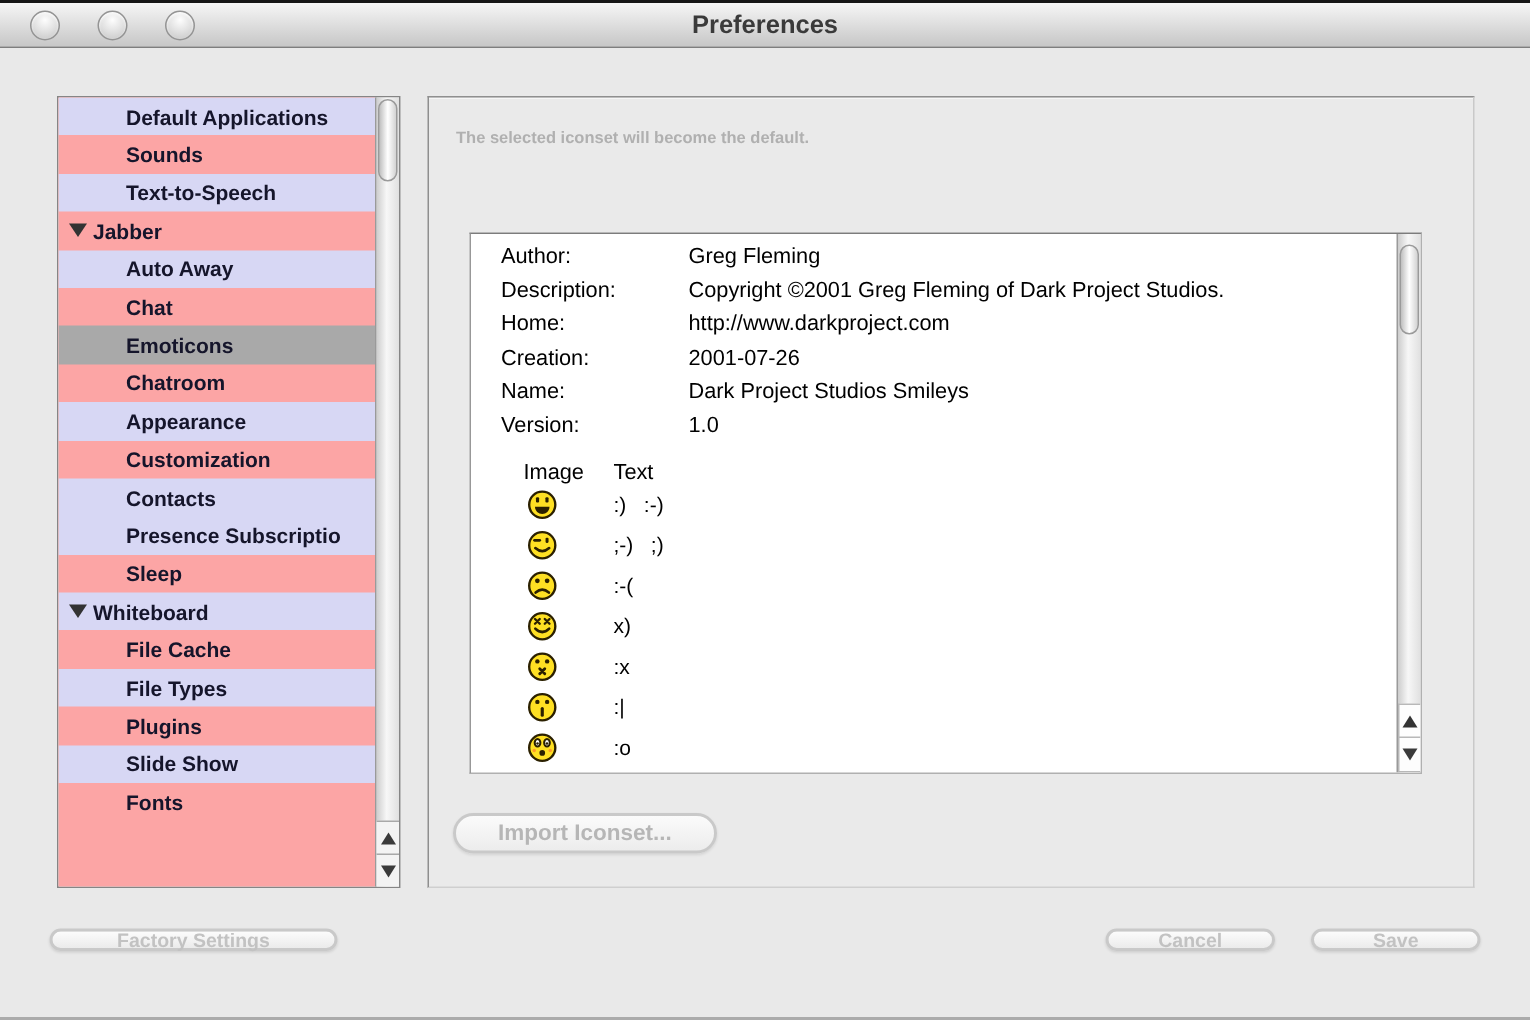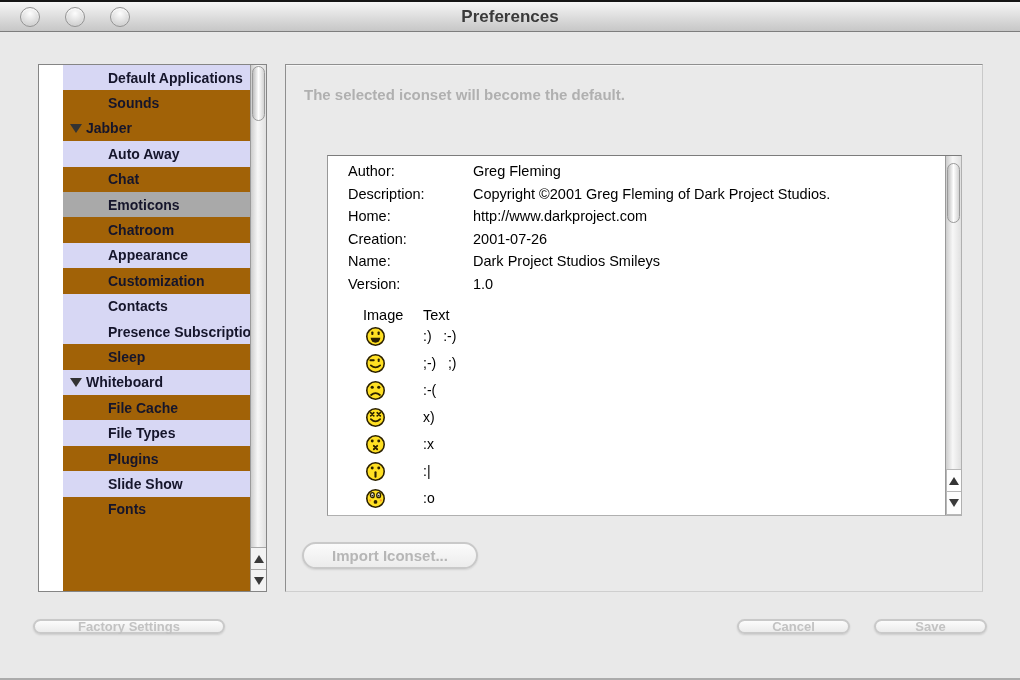--- a/index.html
+++ b/index.html
@@ -16,21 +16,21 @@
   .title { line-height:30px; text-align:center; font-size:17px; font-weight:600; color:#3a3a3a; }
   .tl { position:absolute; top:5px; width:20px; height:20px; border-radius:50%;
         border:1px solid #949494;
         background:radial-gradient(circle at 50% 30%, #fdfdfd, #dedede 55%, #c3c3c3);
         box-shadow:inset 0 1px 2px rgba(255,255,255,.95); }
   .tl.c1 { left:20px; } .tl.c2 { left:65px; } .tl.c3 { left:110px; }
 
   
   .sidebar { position:absolute; left:38px; top:62px; width:229px; height:528px;
              background:#fff; border:1px solid #858585; }
-  .rowswrap { position:absolute; left:0; top:0; right:16px; bottom:0; overflow:hidden; background:#a16207;margin-left:24px; }
+  .rowswrap { position:absolute; left:0; top:0; right:16px; bottom:0; overflow:hidden; background:#fca5a5; }
   .srow { height:25.4px; display:flex; align-items:center; padding-left:45px;
           font-size:14px; font-weight:600; color:#15152b; white-space:nowrap; overflow:hidden; }
   .srow.root { padding-left:5px; }
   .srow.lav { background:#d7d7f4; }
   .srow.sel { background:#a9a9a9; }
   .tri { width:15px; display:flex; justify-content:center; }
   .tri i { display:block; width:0; height:0; border-left:6px solid transparent;
            border-right:6px solid transparent; border-top:9px solid #333; }
   .root .slabel { margin-left:3px; }
 
@@ -46,36 +46,36 @@
              display:flex; align-items:center; justify-content:center; }
   .tup { width:0; height:0; border-left:5px solid transparent; border-right:5px solid transparent;
          border-bottom:8px solid #3a3a3a; }
   .tdn { width:0; height:0; border-left:5px solid transparent; border-right:5px solid transparent;
          border-top:8px solid #3a3a3a; }
 
   
   .groupbox { position:absolute; left:285px; top:62px; width:698px; height:528px;
               background:#eaeaea; border:1px solid; border-color:#8f8f8f #c9c9c9 #cfcfcf #8f8f8f;
               box-shadow:inset 0 1px 0 #f6f6f6; }
-  .caption { position:absolute; left:18px; top:21px; font-size:15px; font-weight:600; color:#b0b0b0; }
+  .caption { position:absolute; left:18px; top:21px; font-size:11px; font-weight:600; color:#b0b0b0; }
 
   .popup { position:absolute; left:17px; top:52px; width:116px; height:27px;
            border:2px solid #c9c9c9; border-radius:8px; display:flex; align-items:center;
            color:#b3b3b3; font-size:15px; font-weight:600;
            background:linear-gradient(#f2f2f2,#eaeaea); }
   .popup .plabel { flex:1; padding-left:13px; }
   .popup .pstep { width:27px; height:100%; border-left:1px solid #d6d6d6;
                   display:flex; flex-direction:column; align-items:center; justify-content:center; gap:2px; }
   .pu { width:0; height:0; border-left:4px solid transparent; border-right:4px solid transparent;
         border-bottom:6px solid #a9a9a9; }
   .pd { width:0; height:0; border-left:4px solid transparent; border-right:4px solid transparent;
         border-top:6px solid #a9a9a9; }
 
   
-  .infobox { position:absolute; left:41px; top:90px; width:635px; height:361px; background:#fff;
+  .infobox { position:absolute; left:27px; top:90px; width:635px; height:361px; background:#fff;
              border:1px solid; border-color:#7c7c7c #b0b0b0 #b0b0b0 #989898; overflow:hidden; }
   .infocontent { position:absolute; left:0; top:0; right:16px; bottom:0; overflow:hidden; }
   .fields { padding:7px 0 0 20px; }
   .frow { height:22.6px; font-size:14.5px; color:#000; white-space:nowrap; }
   .flabel { display:inline-block; width:125px; }
   .eheader { height:24px; display:flex; align-items:flex-end; padding-left:35px;
              font-size:14.5px; color:#000; }
   .eh1 { width:60px; }
   .erow { height:27px; display:flex; align-items:center; padding-left:37px; }
   .eicon { width:21px; height:21px; flex:0 0 21px; }
@@ -110,20 +110,23 @@
     <div class="title">Preferences</div>
   </div>
 
   <div class="sidebar">
     <div class="rowswrap">
       <div class="srow lav">
           <span class="slabel">Default Applications</span>
         </div>
       <div class="srow">
           <span class="slabel">Sounds</span>
+        </div>
+      <div class="srow lav">
+          <span class="slabel">Text-to-Speech</span>
         </div>
       <div class="srow root">
           <span class="tri">
             <i></i>
           </span>
           <span class="slabel">Jabber</span>
         </div>
       <div class="srow lav">
           <span class="slabel">Auto Away</span>
         </div>

